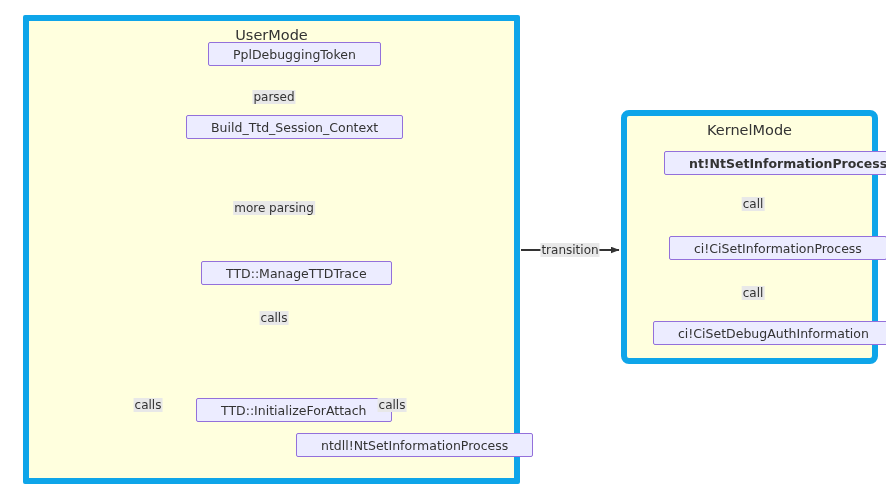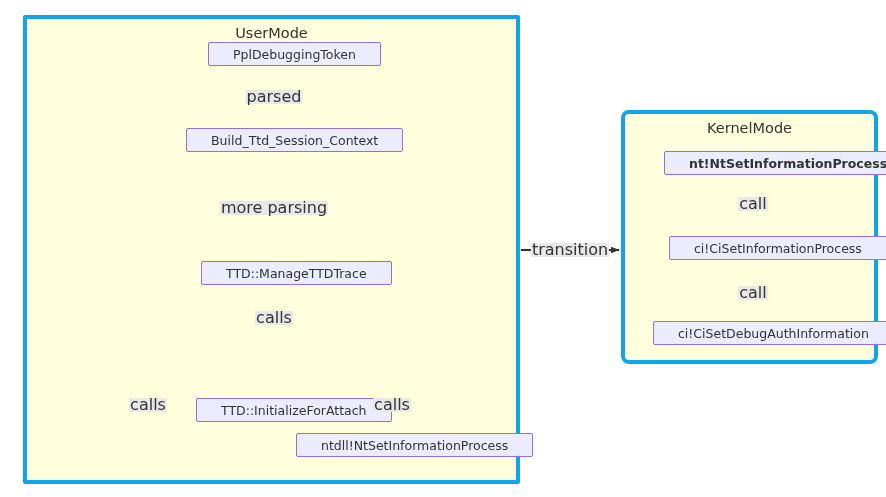--- a/index.html
+++ b/index.html
@@ -20,21 +20,21 @@
     left: 0;
     top: 0;
     width: 886px;
     height: 497px;
   }
 
   
   .cluster {
     position: absolute;
     background: #ffffde;
-    border: 4px solid #0ea5e9;
+    border: 6px solid #0ea5e9;
     border-radius: 2px;
     box-sizing: border-box;
   }
   #cluster-usermode {
     left: 23px;
     top: 15px;
     width: 497px;
     height: 469px;
   }
   #cluster-kernelmode {
@@ -67,36 +67,36 @@
     justify-content: center;
     font-size: 12.5px;
     color: #333333;
     white-space: nowrap;
     height: 24px;
     padding: 0 24px;
   }
 
   
   #node-ppldebuggingtoken      { left: 208px; top: 42px;  }
-  #node-build-ttd-session      { left: 186px; top: 128px; }
+  #node-build-ttd-session      { left: 186px; top: 115px; }
   #node-ttd-managettdtrace     { left: 201px; top: 261px; }
   #node-ttd-initializeforattach{ left: 196px; top: 362px; margin-top: 36px; }
   #node-crypt32                { left: 57px;  top: 433px; }
   #node-ntdll                  { left: 296px; top: 433px; text-align: right; }
 
   
   #node-nt-ntsetinfo           { left: 664px; top: 151px; font-weight: bold; }
   #node-ci-cisetinfo           { left: 669px; top: 236px; }
   #node-ci-cisetdebugauth      { left: 653px; top: 321px; text-align: center; }
 
   
   .edge-label {
     position: absolute;
     background: #e8e8e8;
-    font-size: 16px;
+    font-size: 12px;
     color: #333333;
     white-space: nowrap;
     padding: 0 1px;
     line-height: 14px;
     transform: translate(-50%, -50%);
   }
   #label-parsed       { left: 274px; top: 97px;  }
   #label-more-parsing { left: 274px; top: 208px; }
   #label-calls-1      { left: 274px; top: 318px; }
   #label-calls-left   { left: 148px; top: 405px; }

